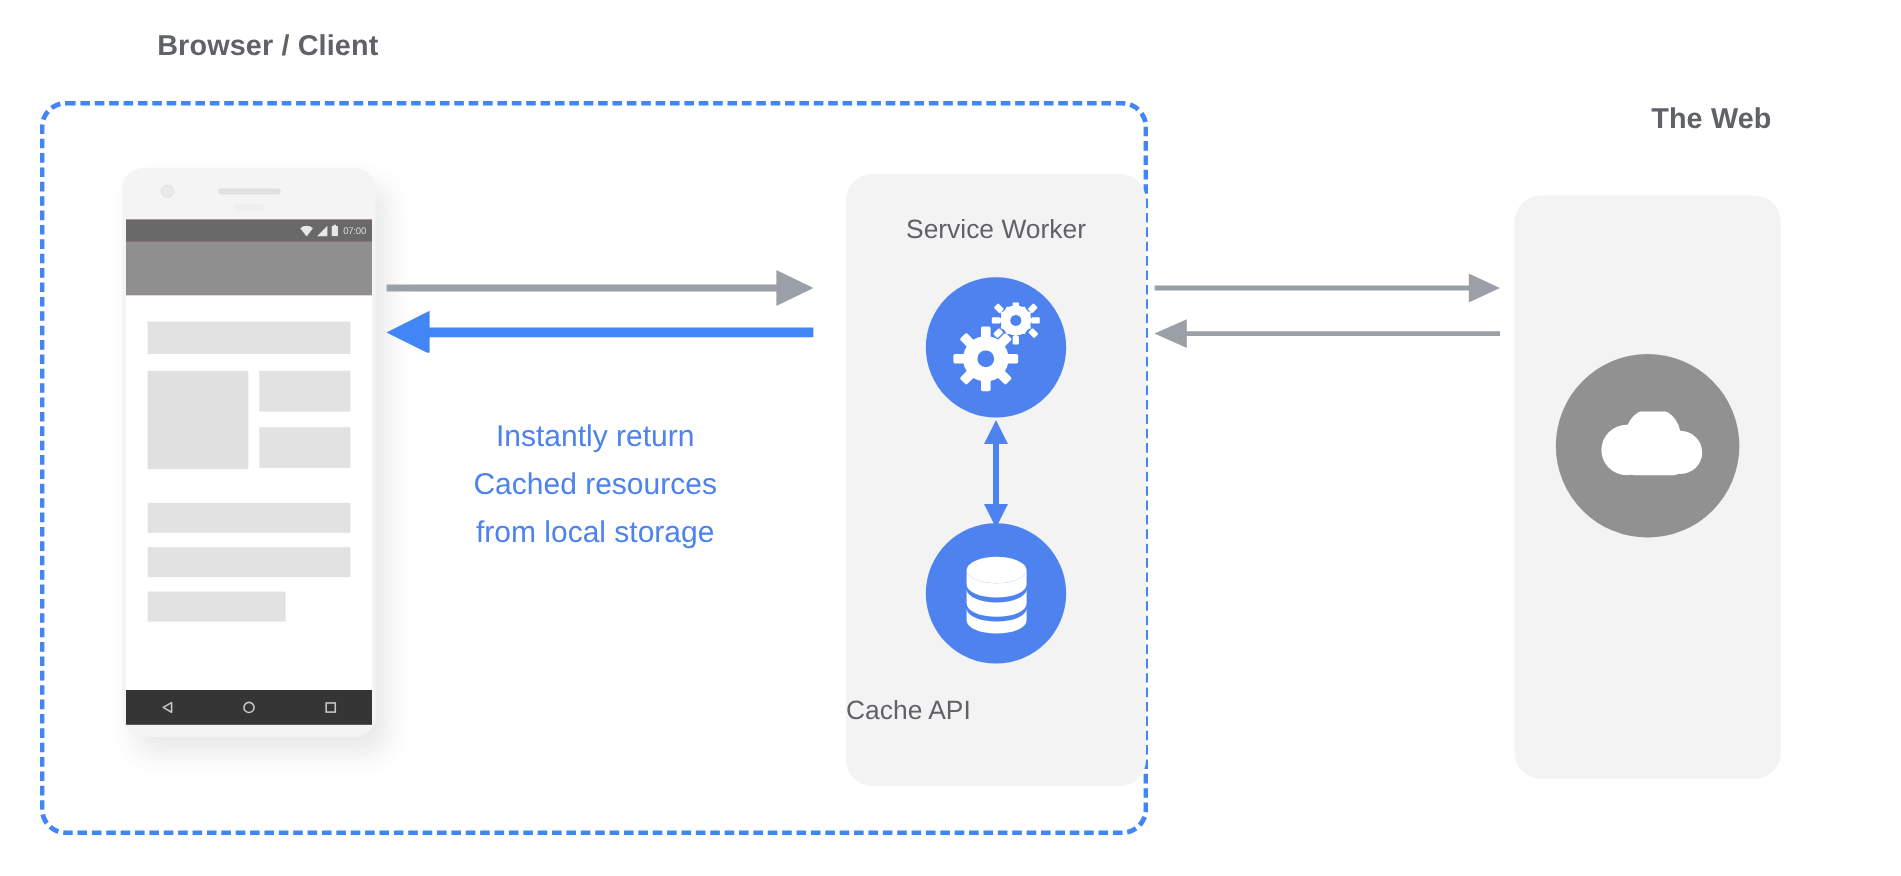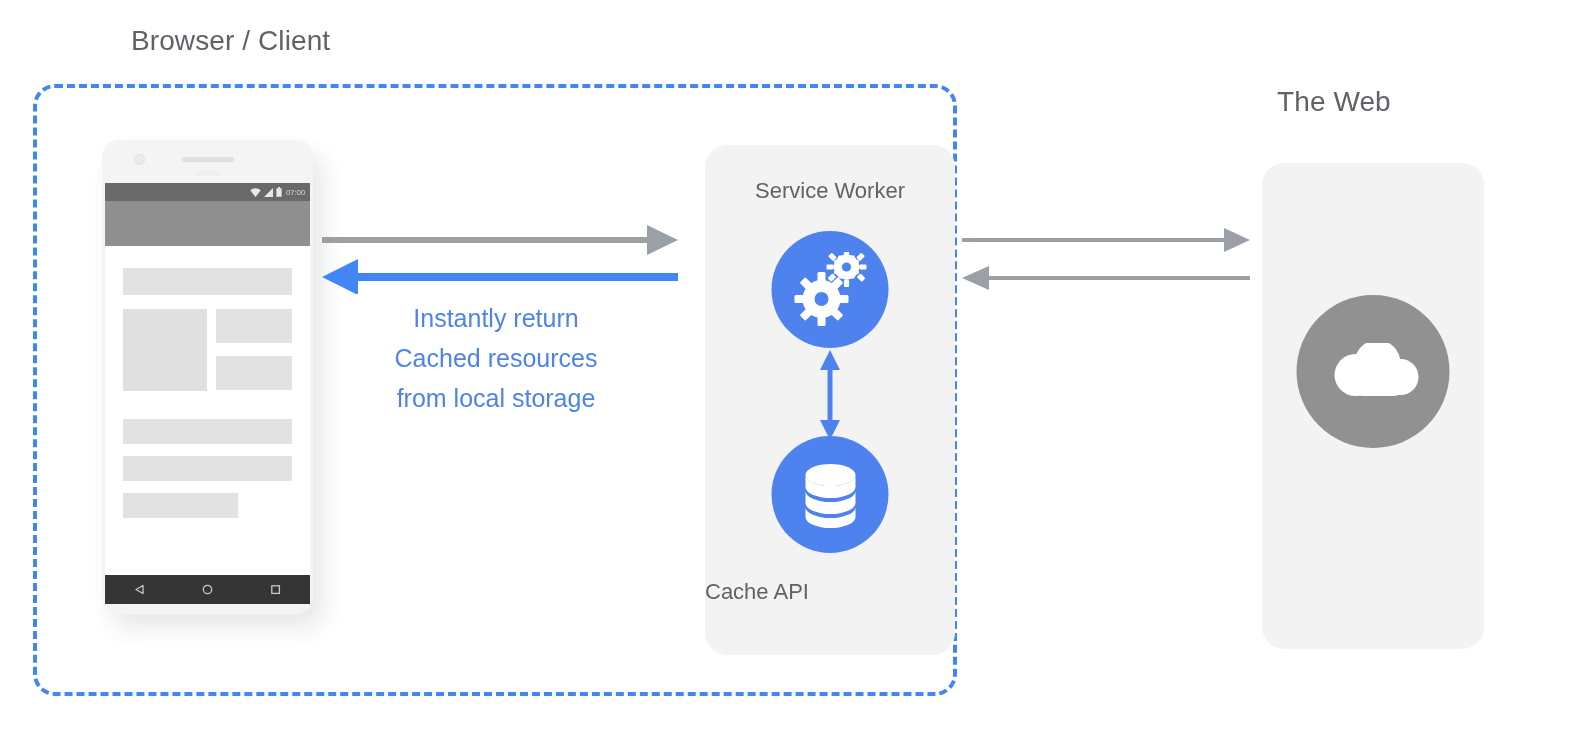--- a/index.html
+++ b/index.html
@@ -14,27 +14,27 @@
     overflow: hidden;
     font-family: "Liberation Sans", sans-serif;
   }
 
   .canvas { position: absolute; inset: 0; }
 
   
   .caption {
     position: absolute;
     color: #5f6368;
-    font-size: 28px;
-    font-weight: 400;
+    font-size: 24px;
+    font-weight: 700;
     white-space: nowrap;
     letter-spacing: 0.1px;
   }
   #caption-browser { left: 131px; top: 25px; }
-  #caption-web     { left: 1277px; top: 86px; }
+  #caption-web     { left: 1376px; top: 86px; }
 
   
   #client-boundary {
     position: absolute;
     left: 33px;
     top: 84px;
     width: 924px;
     height: 612px;
     border: 4px dashed #4285f4;
     border-radius: 22px;
@@ -225,20 +225,21 @@
   #arrow-right-pair { left: 962px; top: 222px; }
 
   
   .annotation {
     position: absolute;
     color: #4d82ef;
     font-size: 25px;
     line-height: 40px;
     text-align: center;
     white-space: nowrap;
+    margin-top: 46px;
   }
   #annotation-left  { left: 372px; top: 298px; width: 248px; }
   #annotation-right { left: 1002px; top: 298px; width: 222px; }
 </style>
 </head>
 <body>
 
 <div class="canvas">
 
   <div class="caption" id="caption-browser">Browser / Client</div>

